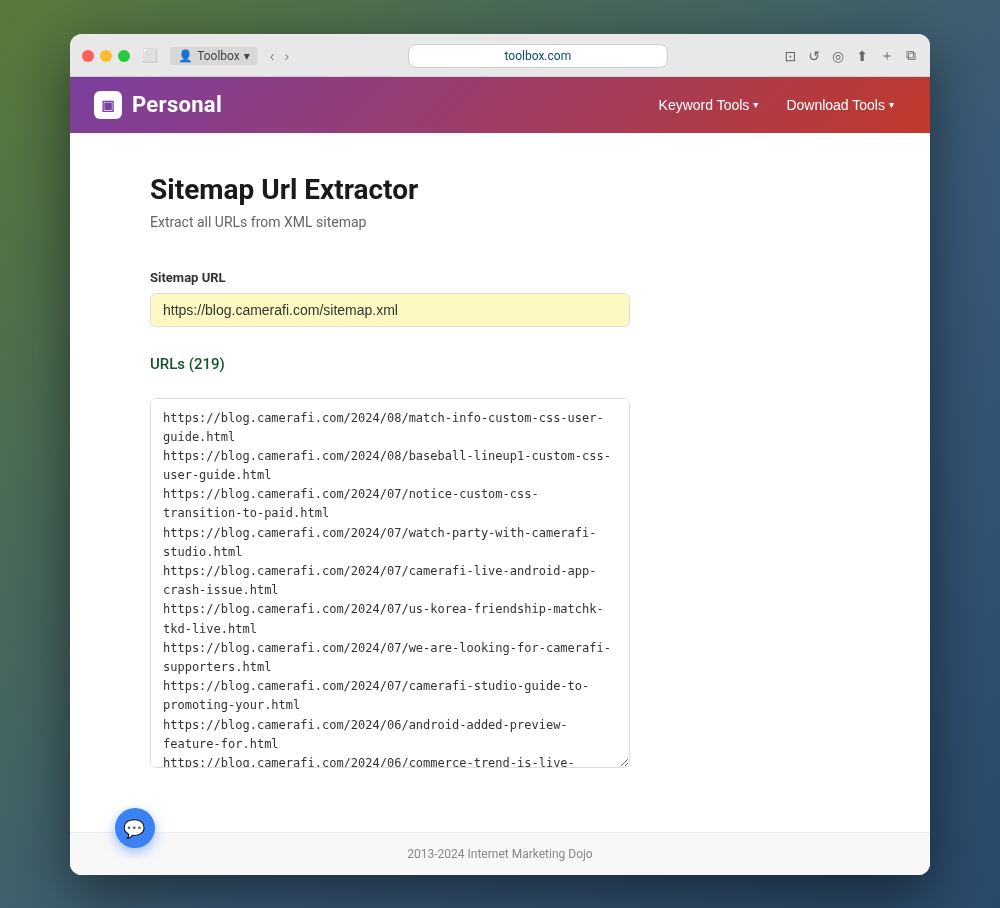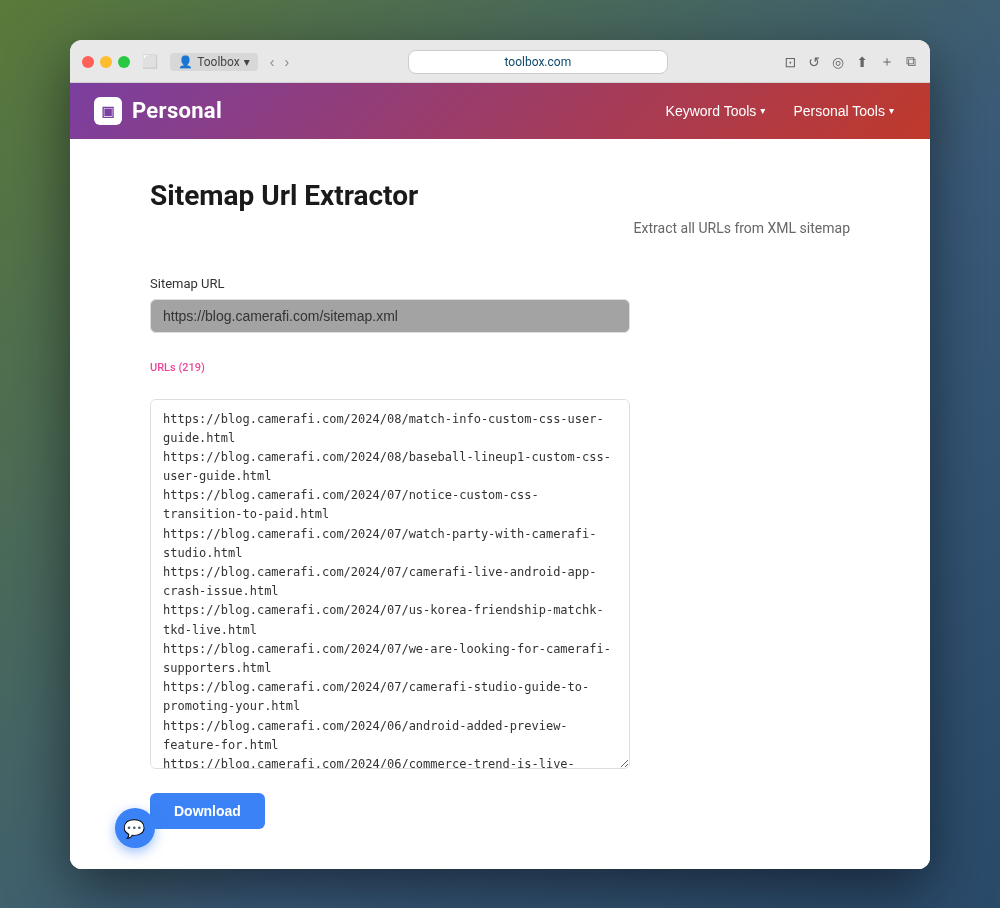--- a/index.html
+++ b/index.html
@@ -195,47 +195,46 @@
       font-size: 28px;
       font-weight: 700;
       color: #1a1a1a;
       margin-bottom: 8px;
     }
 
     .page-subtitle {
       font-size: 14px;
       color: #666;
       margin-bottom: 40px;
-      text-align: right;
     }
 
     .field-label {
       font-size: 13px;
-      font-weight: 400;
+      font-weight: 700;
       color: #333;
       margin-bottom: 8px;
     }
 
     .url-input {
       width: 100%;
       max-width: 480px;
       padding: 8px 12px;
       border: 1px solid #ddd;
       border-radius: 6px;
       font-size: 14px;
       color: #333;
-      background: #a3a3a3;
+      background: #fef9c3;
       outline: none;
       margin-bottom: 28px;
     }
 
     .urls-label {
-      font-size: 11px;
+      font-size: 15px;
       font-weight: 500;
-      color: #ec4899;
+      color: #14532d;
       margin-bottom: 25px;
     }
 
     .urls-textarea {
       width: 100%;
       max-width: 480px;
       height: 370px;
       border: 1px solid #ddd;
       border-radius: 6px;
       font-size: 12px;
@@ -334,21 +333,21 @@
       <div class="logo-area">
         <div class="logo-icon">▣</div>
         <span class="logo-text">Personal</span>
       </div>
       <nav class="nav-links">
         <button class="nav-link">
           <span>Keyword Tools</span>
           <span class="chevron">▾</span>
         </button>
         <button class="nav-link">
-          <span>Personal Tools</span>
+          <span>Download Tools</span>
           <span class="chevron">▾</span>
         </button>
       </nav>
     </div>
 
     <div class="main-content">
       <h1 class="page-title">Sitemap Url Extractor</h1>
       <p class="page-subtitle">Extract all URLs from XML sitemap</p>
 
       <div class="field-label">Sitemap URL</div>
@@ -376,21 +375,23 @@
 https://blog.camerafi.com/2024/05/taekwondo-scoreboard-user-guide.html
 https://blog.camerafi.com/2024/04/camerafi-live-android-facebook-login.html
 https://blog.camerafi.com/2024/04/camerafi-studio-guide-for-beginners-9.html
 https://blog.camerafi.com/2024/04/exploring-new-technology-broadening.html
 https://blog.camerafi.com/2024/03/how-to-enhance-your-live-streaming-by.html
 https://blog.camerafi.com/2024/03/camerafi-studio-guide-account-sharing.html
 https://blog.camerafi.com/2024/03/camerafi-studio-scoreboard-widget-update.html
 https://blog.camerafi.com/2024/03/membership-camerafi-studio-freepaid.html</textarea>
 
       <br>
-      <button class="download-btn">Download</button>
-    </div>
-
+    </div>
+
+    <div class="app-footer">
+      <span>2013-2024 Internet Marketing Dojo</span>
+    </div>
   </div>
 </div>
 
 <div class="chat-bubble">
   <span>💬</span>
 </div>
 
 </body></html>

